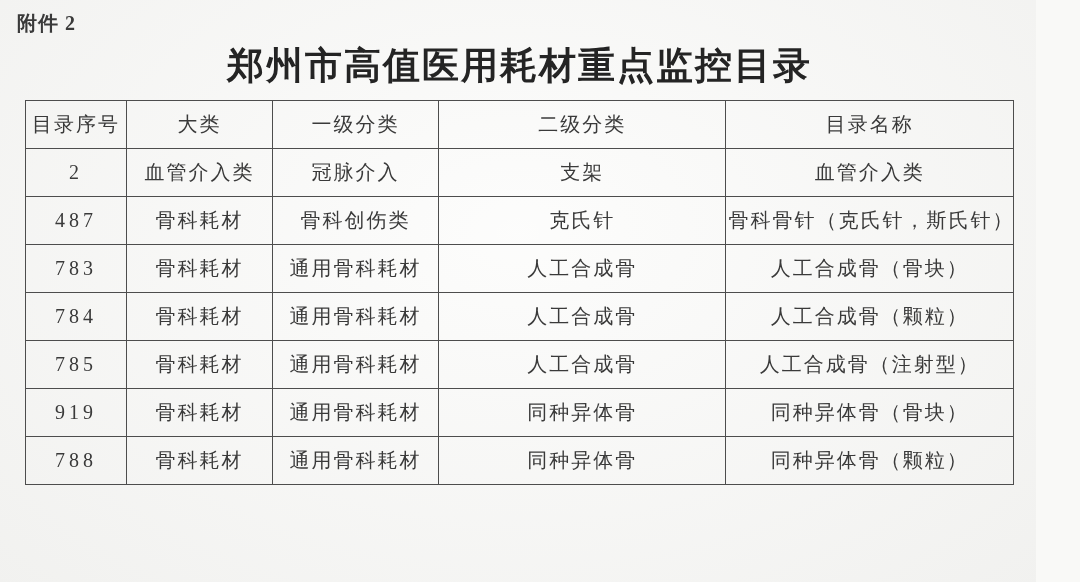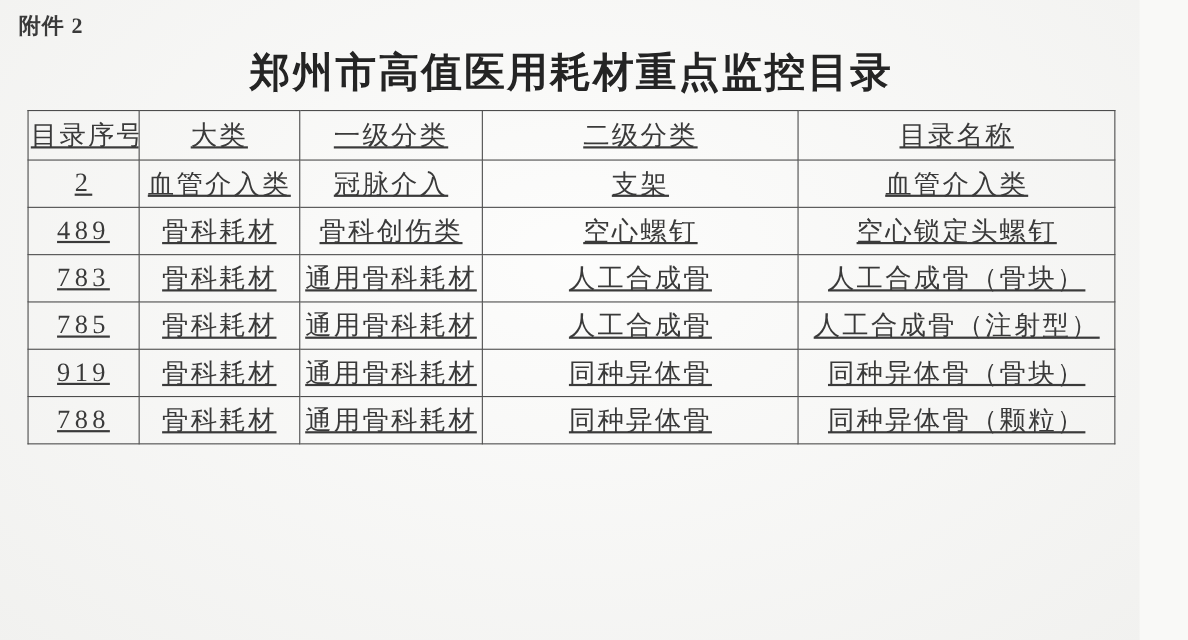--- a/index.html
+++ b/index.html
@@ -42,28 +42,27 @@
   table.catalog {
     width: 100%;
     border-collapse: collapse;
     table-layout: fixed;
   }
   table.catalog th,
   table.catalog td {
     border: 1.6px solid var(--line);
     text-align: center;
     vertical-align: middle;
-    font-size: 24px;
+    font-size: 20px;
     font-weight: normal;
     letter-spacing: 2px;
     color: var(--ink);
-    padding: 0 2px;
+    padding: 10px 2px;
     overflow: hidden;
     white-space: nowrap;
-    text-decoration: underline;
   }
   table.catalog thead th { height: 45px; }
   table.catalog tbody td { height: 43px; }
   table.catalog td.num {
     letter-spacing: 4px;
     font-family: "Liberation Serif", "DejaVu Serif", serif;
   }
 </style>
 </head>
 <body>
@@ -93,32 +92,39 @@
     </thead>
     <tbody>
         <tr>
           <td class="num">2</td>
           <td>血管介入类</td>
           <td>冠脉介入</td>
           <td>支架</td>
           <td>血管介入类</td>
         </tr>
         <tr>
-          <td class="num">489</td>
+          <td class="num">487</td>
           <td>骨科耗材</td>
           <td>骨科创伤类</td>
-          <td>空心螺钉</td>
-          <td>空心锁定头螺钉</td>
+          <td>克氏针</td>
+          <td>骨科骨针（克氏针，斯氏针）</td>
         </tr>
         <tr>
           <td class="num">783</td>
           <td>骨科耗材</td>
           <td>通用骨科耗材</td>
           <td>人工合成骨</td>
           <td>人工合成骨（骨块）</td>
+        </tr>
+        <tr>
+          <td class="num">784</td>
+          <td>骨科耗材</td>
+          <td>通用骨科耗材</td>
+          <td>人工合成骨</td>
+          <td>人工合成骨（颗粒）</td>
         </tr>
         <tr>
           <td class="num">785</td>
           <td>骨科耗材</td>
           <td>通用骨科耗材</td>
           <td>人工合成骨</td>
           <td>人工合成骨（注射型）</td>
         </tr>
         <tr>
           <td class="num">919</td>

